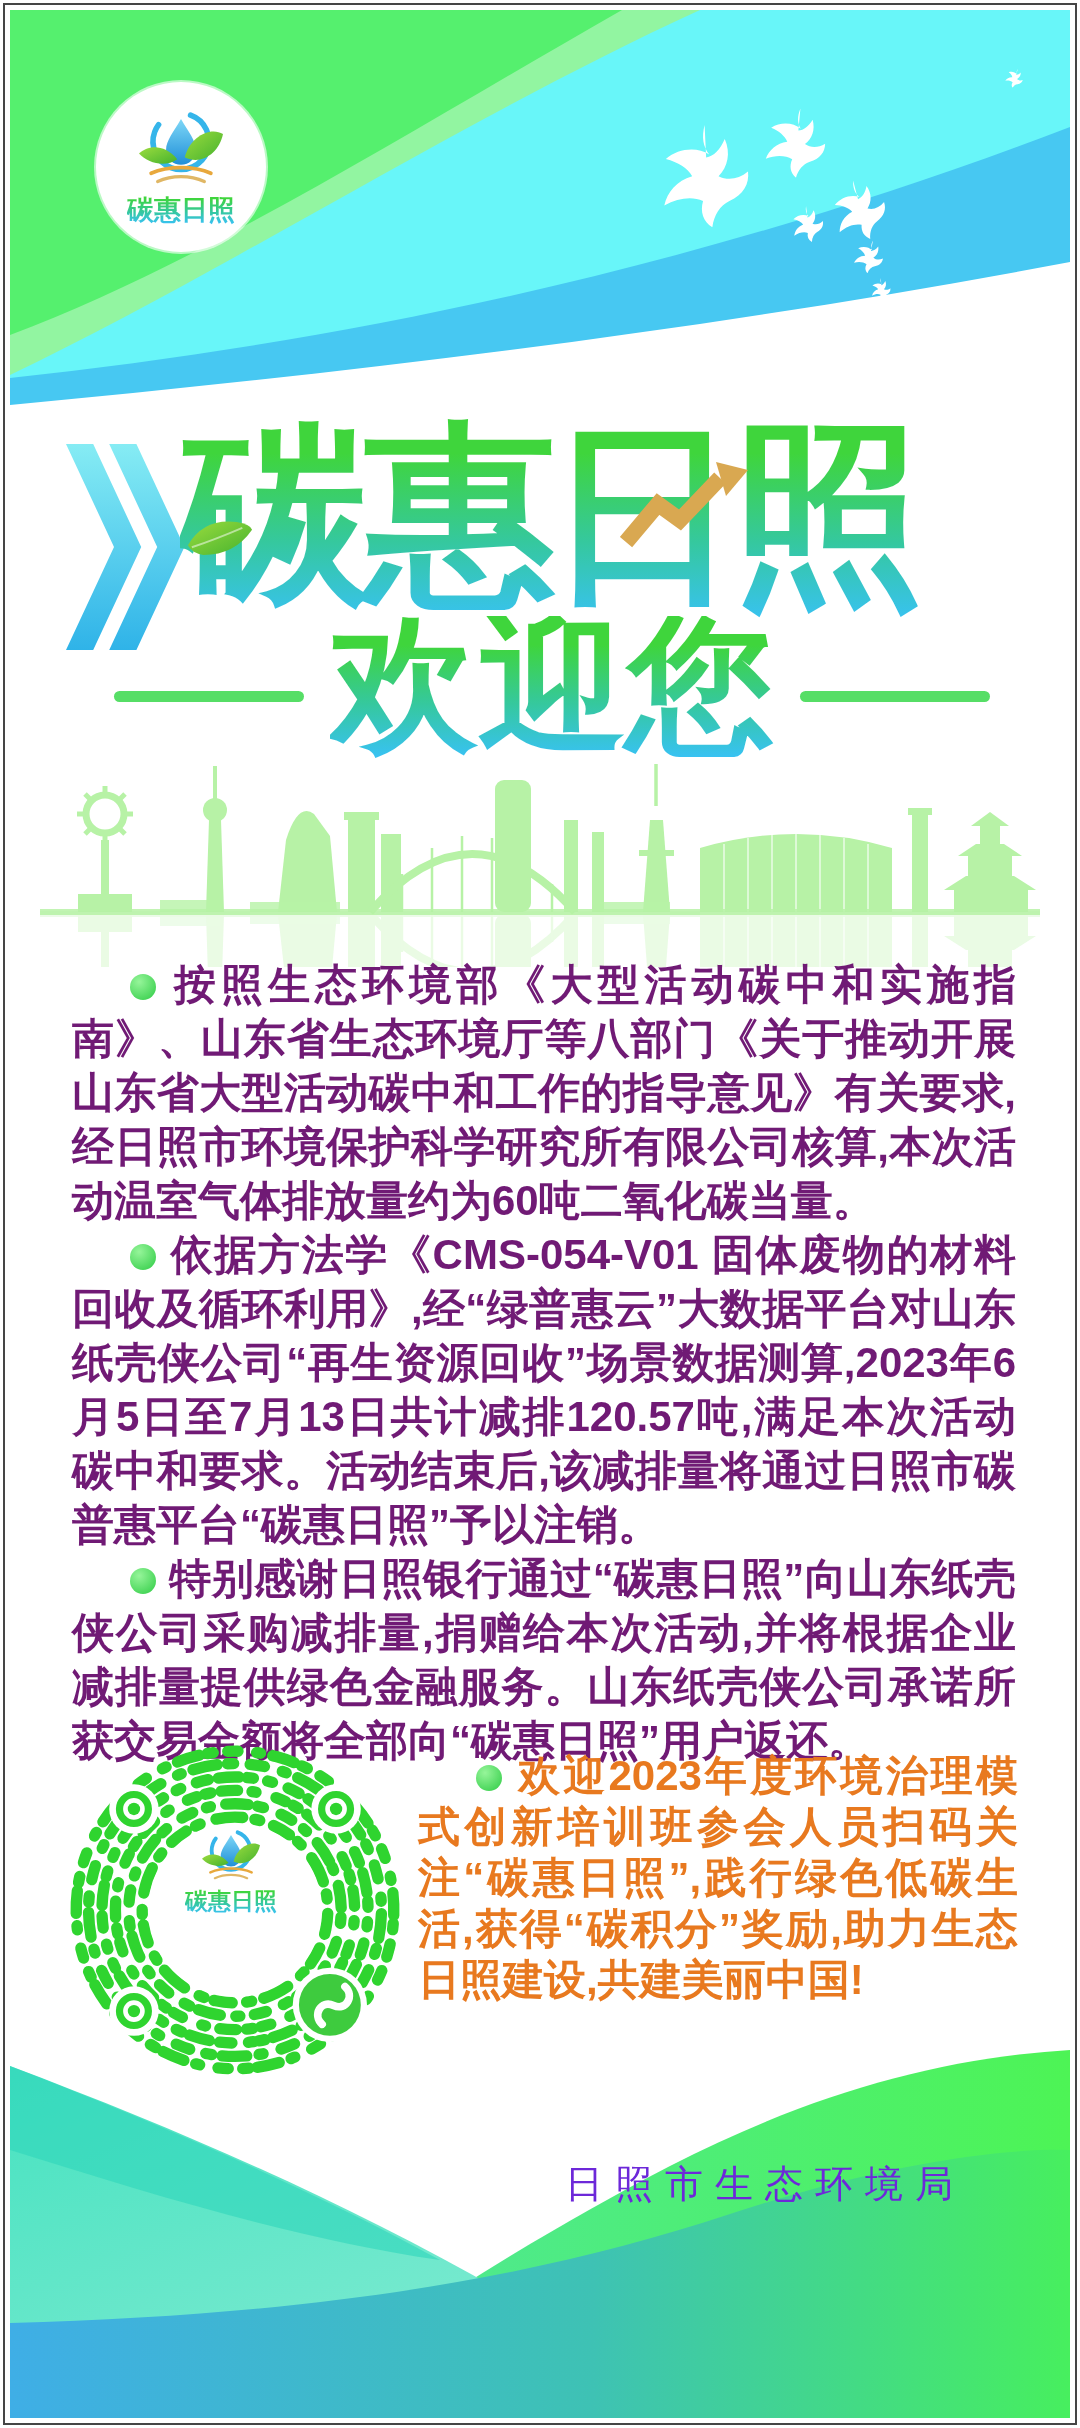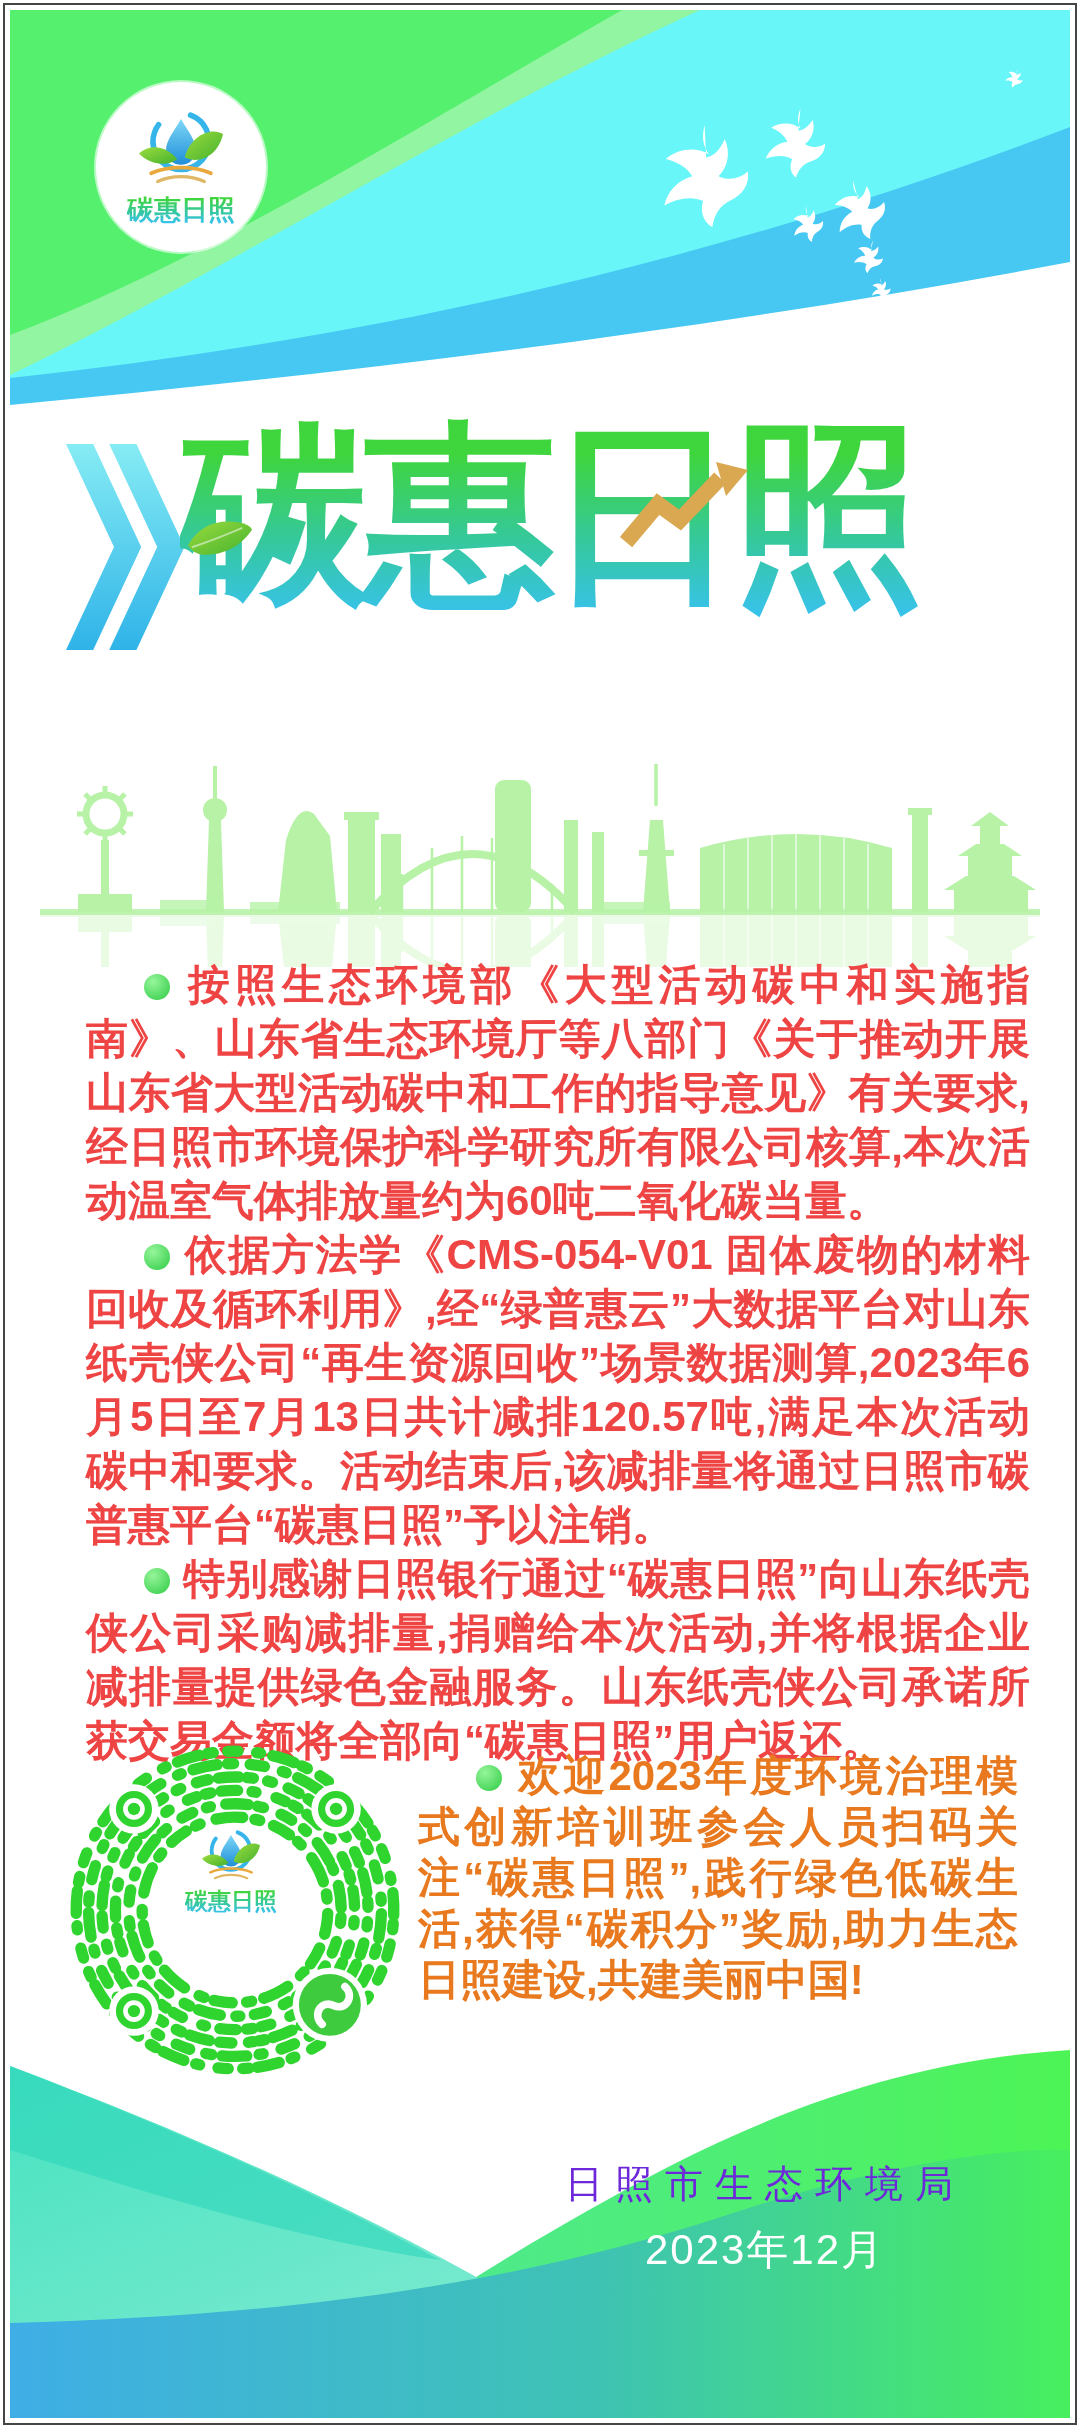--- a/index.html
+++ b/index.html
@@ -38,22 +38,22 @@
     display:flex;align-items:center;justify-content:center;gap:26px;
   }
   .subtitle-text{font-size:148px;line-height:160px;white-space:nowrap;}
   .subtitle-dash{width:190px;height:11px;border-radius:6px;background:#56de66;flex:0 0 auto;}
 
   
   .skyline{position:absolute;left:30px;top:752px;width:1000px;height:205px;}
 
   
   .body-text{
-    position:absolute;left:76px;top:948px;width:944px;
-    color:#ef4444;font-size:42px;line-height:54px;font-weight:bold;
+    position:absolute;left:62px;top:948px;width:944px;
+    color:#701a75;font-size:42px;line-height:54px;font-weight:bold;
     text-align:justify;overflow-wrap:anywhere;
   }
   .body-text p{margin:0;text-indent:58px;}
   .bullet-dot{
     display:inline-block;width:26px;height:26px;border-radius:50%;
     background:radial-gradient(circle at 35% 30%,#96f59a,#2ecb44);
     margin-right:13px;vertical-align:-1px;
   }
 
   
@@ -152,20 +152,25 @@
   <svg class="title-leaf" viewBox="0 0 70 45">
     <path d="M2,30 Q18,2 52,6 Q66,8 68,14 Q50,40 18,40 Q6,38 2,30 Z" fill="url(#leafGrad)"></path>
     <path d="M6,32 Q30,24 58,12" fill="none" stroke="#ffffff" stroke-width="2" opacity="0.5"></path>
   </svg>
 
   <svg class="growth-arrow" viewBox="0 0 130 92">
     <path d="M6,80 L38,42 L60,58 L100,16" fill="none" stroke="#d9a851" stroke-width="16" stroke-linejoin="miter"></path>
     <polygon points="96,0 128,8 106,34" fill="#d9a851"></polygon>
   </svg>
 
+  <div class="subtitle-row">
+    <span class="subtitle-dash"></span>
+    <span class="subtitle-text grad-text">欢迎您</span>
+    <span class="subtitle-dash"></span>
+  </div>
 
   <svg class="skyline" viewBox="0 0 1000 205">
     <g id="sky-g" fill="#b7f2a6" stroke="none">
 
       <circle cx="65" cy="52" r="19" fill="none" stroke="#b7f2a6" stroke-width="7"></circle>
       <g stroke="#b7f2a6" stroke-width="5">
         <line x1="65" y1="24" x2="65" y2="34"></line>
           <line x1="65" y1="70" x2="65" y2="80"></line>
         <line x1="37" y1="52" x2="47" y2="52"></line>
           <line x1="83" y1="52" x2="93" y2="52"></line>
@@ -299,17 +304,16 @@
           <stop offset="0.55" stop-color="#3ec2b4"></stop>
           <stop offset="1" stop-color="#47ef5e"></stop>
       </linearGradient>
     </defs>
     <path d="M1060,22 C930,30 800,66 660,138 C530,206 410,280 260,390 L1060,390 Z" fill="url(#fGreen)"></path>
     <path d="M0,38 C250,132 480,240 690,390 L0,390 Z" fill="url(#fMint)"></path>
     <path d="M0,38 C190,112 320,172 430,232 C290,212 140,166 0,122 Z" fill="#2fd6ba" opacity="0.6"></path>
     <path d="M0,295 C300,287 520,252 720,186 C860,140 980,120 1060,122 L1060,390 L0,390 Z" fill="url(#fBlue)"></path>
   </svg>
   <div class="footer-org">日照市生态环境局</div>
-  <div class="footer-date">2023年12月</div>
 
 </div>
 
 <div class="frame"></div>
 
 </body></html>

